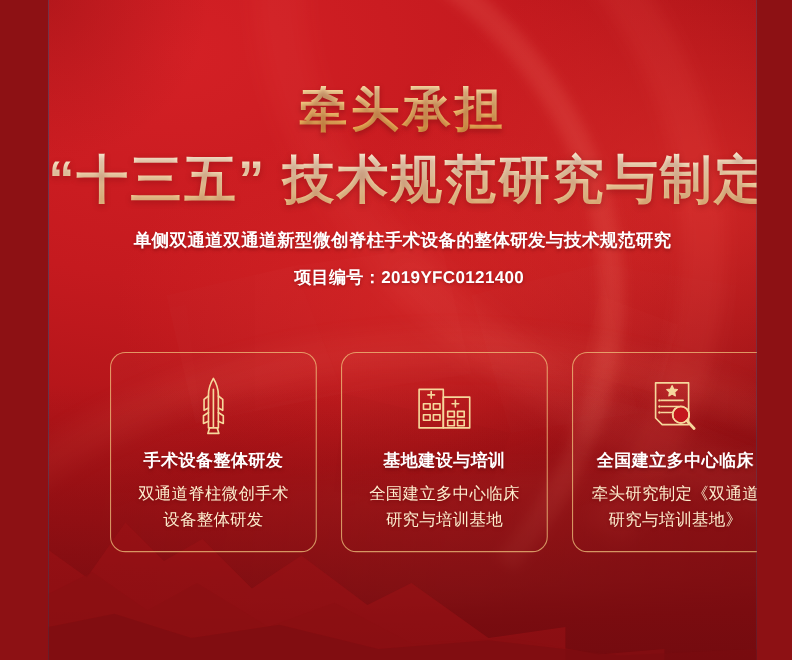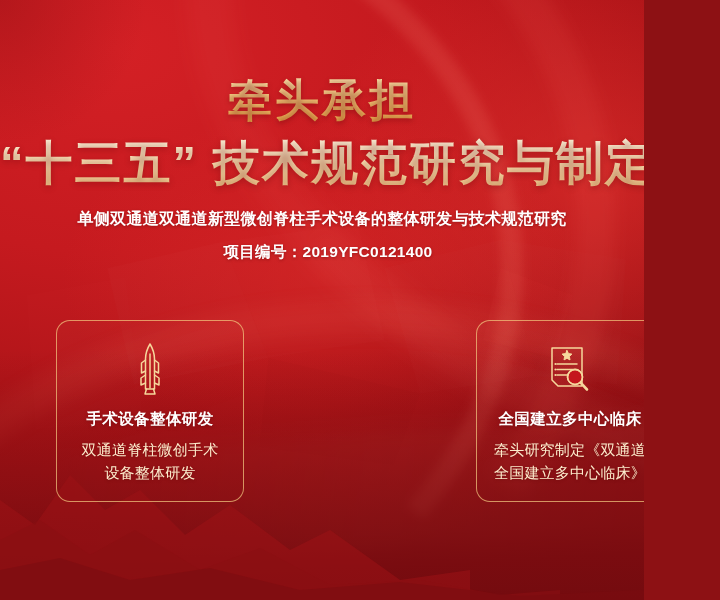--- a/index.html
+++ b/index.html
@@ -10,20 +10,21 @@
   body {
     font-family: "Liberation Sans", "DejaVu Sans", sans-serif;
   }
 
   #poster {
     position: relative;
     width: 644px;
     height: 600px;
     overflow: hidden;
     background: #0369a1;
+    margin-left: 44px;
   }
 
   
   .bg-base {
     position: absolute;
     inset: 0;
     background:
       radial-gradient(120% 90% at 18% 8%, #d42025 0%, #c51a1f 38%, #ab1317 72%, #8d0f13 100%);
   }
   .bg-glow-right {
@@ -259,34 +260,55 @@
           <path d="M21.5 33 L26 36 L26 43 L21.5 41"></path>
           <line x1="17" y1="12" x2="17" y2="46"></line>
           <path d="M13.5 47 L12 52 L22 52 L20.5 47"></path>
         </svg>
       </div>
       <div class="card-title">手术设备整体研发</div>
       <div class="card-desc" style="white-space: pre-line;">双通道脊柱微创手术
 设备整体研发</div>
     </div>
 
+    <div class="card">
+      <div class="card-icon">
+        <svg width="52" height="44" viewBox="0 0 52 44" fill="none" stroke="#f6d79c" stroke-width="1.5" stroke-linejoin="round" stroke-linecap="round">
+          <rect x="3" y="7" width="22" height="35"></rect>
+          <rect x="25" y="14" width="24" height="28"></rect>
+          <path d="M11 12 h6 M14 9 v6"></path>
+          <path d="M33 20 h6 M36 17 v6"></path>
+          <rect x="7" y="20" width="6" height="5"></rect>
+          <rect x="16" y="20" width="6" height="5"></rect>
+          <rect x="7" y="30" width="6" height="5"></rect>
+          <rect x="16" y="30" width="6" height="5"></rect>
+          <rect x="29" y="27" width="6" height="5"></rect>
+          <rect x="38" y="27" width="6" height="5"></rect>
+          <rect x="29" y="35" width="6" height="5"></rect>
+          <rect x="38" y="35" width="6" height="5"></rect>
+        </svg>
+      </div>
+      <div class="card-title">基地建设与培训</div>
+      <div class="card-desc" style="white-space: pre-line;">全国建立多中心临床
+研究与培训基地</div>
+    </div>
 
     <div class="card">
       <div class="card-icon">
         <svg width="46" height="50" viewBox="0 0 46 50" fill="none" stroke="#f6d79c" stroke-width="1.5" stroke-linejoin="round" stroke-linecap="round">
           <path d="M5 4 h30 v38 h-24 l-6 -6 Z"></path>
           <path d="M20 6.5 l1.5 3.1 3.4 .5 -2.5 2.4 .6 3.4 -3 -1.6 -3 1.6 .6 -3.4 -2.5 -2.4 3.4 -.5 Z" fill="#f6d79c" stroke-width="1"></path>
           <path d="M10 20 h20 M10 25.5 h20 M10 31 h14"></path>
           <circle cx="8.5" cy="20" r="1.1" fill="#f6d79c" stroke="none"></circle>
           <circle cx="8.5" cy="25.5" r="1.1" fill="#f6d79c" stroke="none"></circle>
           <circle cx="8.5" cy="31" r="1.1" fill="#f6d79c" stroke="none"></circle>
           <circle cx="28" cy="33" r="7.5" fill="#c4171c"></circle>
           <circle cx="28" cy="33" r="7.5"></circle>
           <line x1="33.6" x2="40" y1="38.6" y2="45.5" stroke-width="2.6"></line>
         </svg>
       </div>
       <div class="card-title">全国建立多中心临床</div>
       <div class="card-desc" style="white-space: pre-line;">牵头研究制定《双通道
-全国建立多中心临床》</div>
+研究与培训基地》</div>
     </div>
 
   </div>
 </div>
 
 </body></html>

